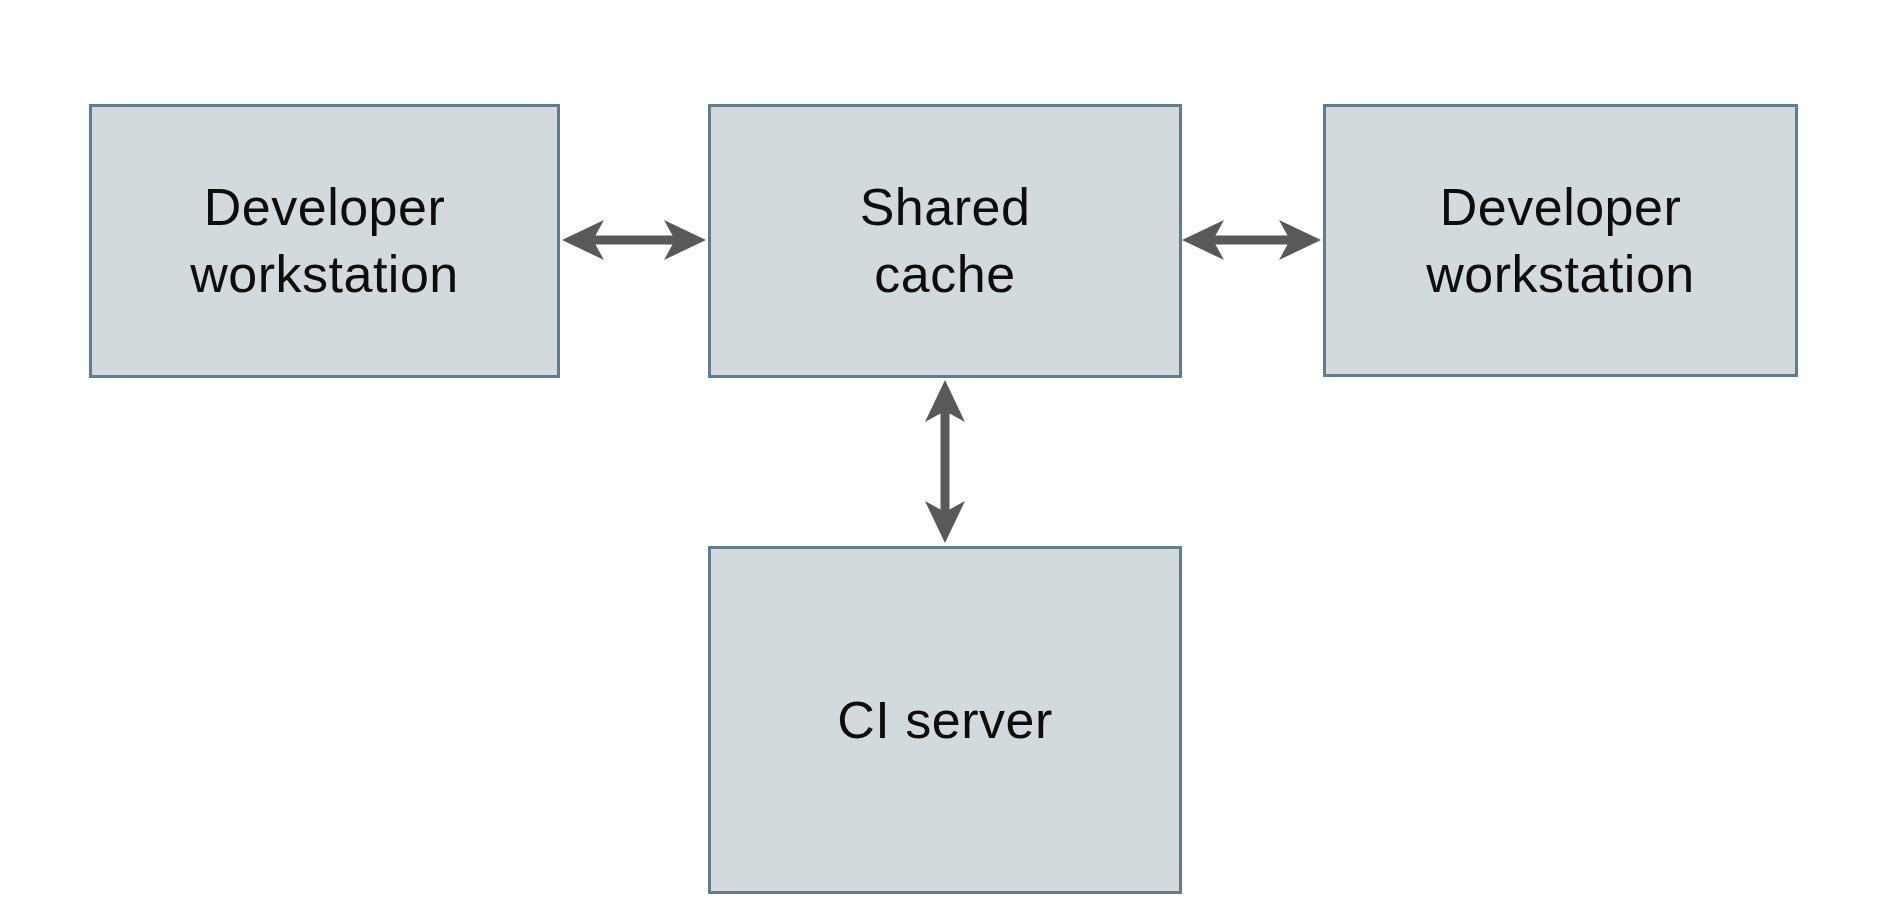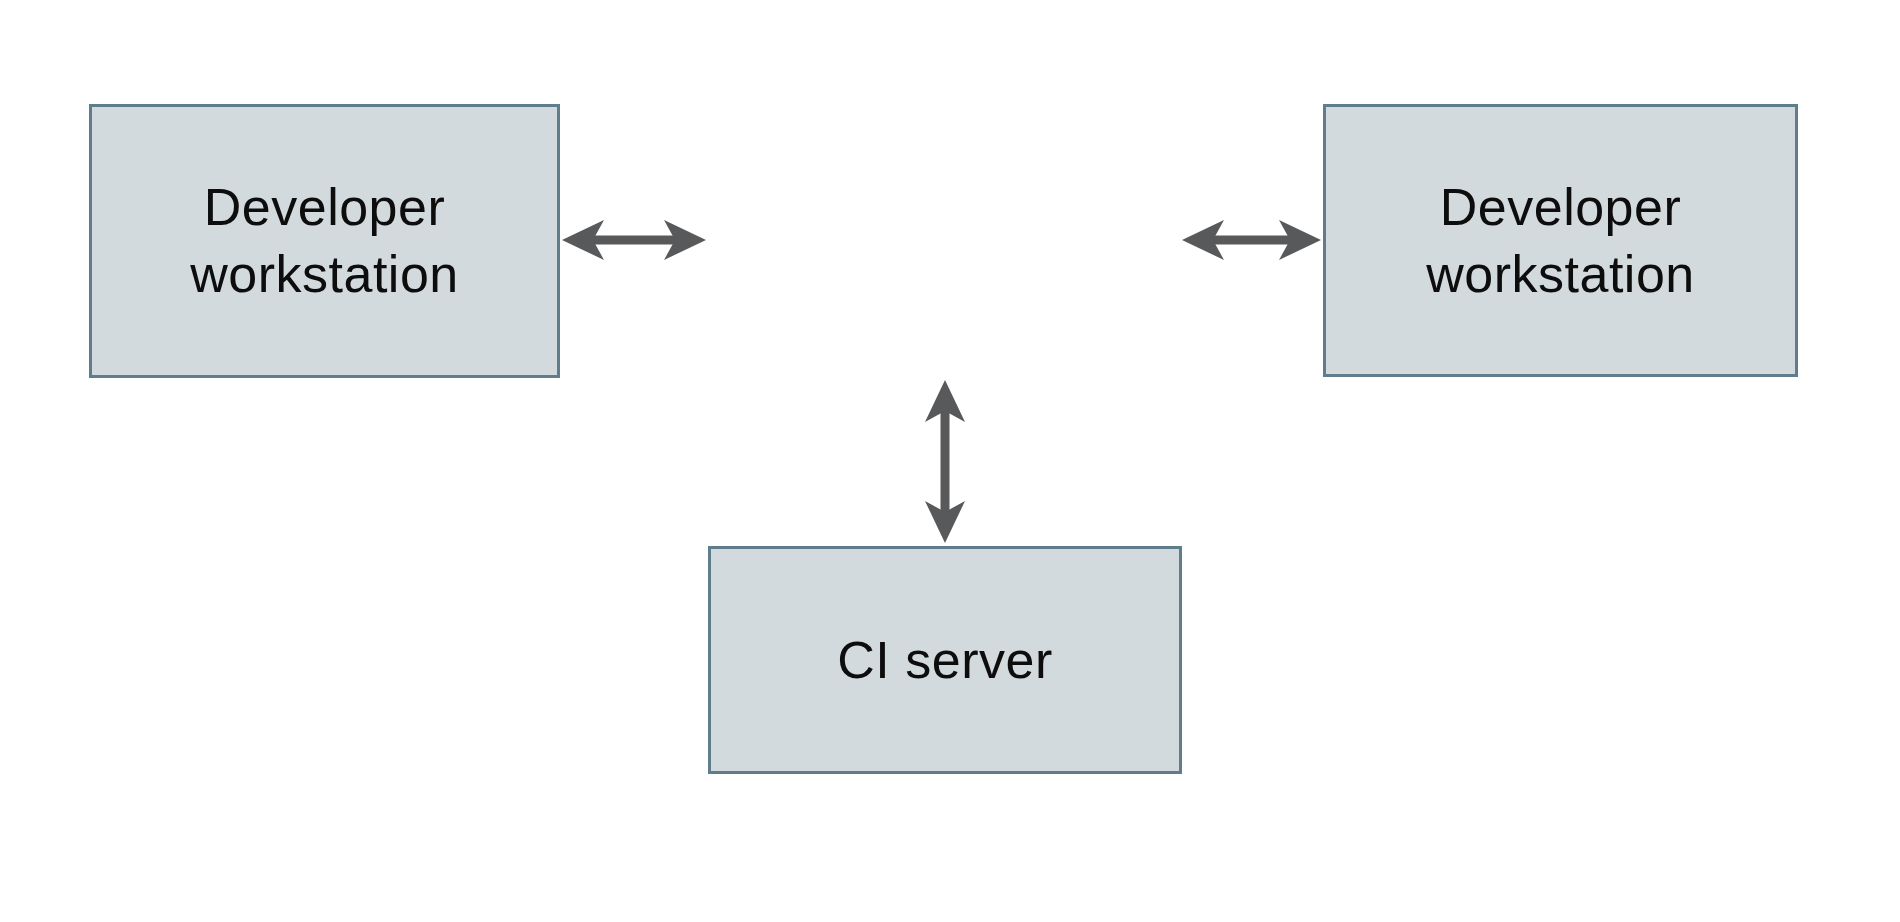--- a/index.html
+++ b/index.html
@@ -31,39 +31,43 @@
     white-space: pre-line;
     text-align: center;
     font-size: 52px;
     line-height: 1.28;
     color: var(--text, #0d0d0d);
     letter-spacing: 0.5px;
   }
   #node-dev-left   { left: 89px;   top: 104px; width: 471px; height: 274px; }
   #node-shared     { left: 708px;  top: 104px; width: 474px; height: 274px; }
   #node-dev-right  { left: 1323px; top: 104px; width: 475px; height: 273px; }
-  #node-ci         { left: 708px;  top: 546px; width: 474px; height: 228px; }
+  #node-ci         { left: 708px;  top: 546px; width: 474px; height: 348px; }
 
   .edge { position: absolute; }
   #edge-left  { left: 560px;  top: 216px; }
   #edge-right { left: 1180px; top: 216px; }
   #edge-down  { left: 921px;  top: 378px; }
   .edge svg { display: block; }
   .edge .stroke { fill: var(--arrow, #58595b); }
 </style>
 </head>
 <body>
 
 <div class="canvas">
 
   <div class="node" id="node-dev-left">
     <div class="label">Developer
 workstation</div>
   </div>
 
+  <div class="node" id="node-shared">
+    <div class="label">Shared
+cache</div>
+  </div>
 
   <div class="node" id="node-dev-right">
     <div class="label">Developer
 workstation</div>
   </div>
 
   <div class="node" id="node-ci">
     <div class="label">CI server</div>
   </div>
 

